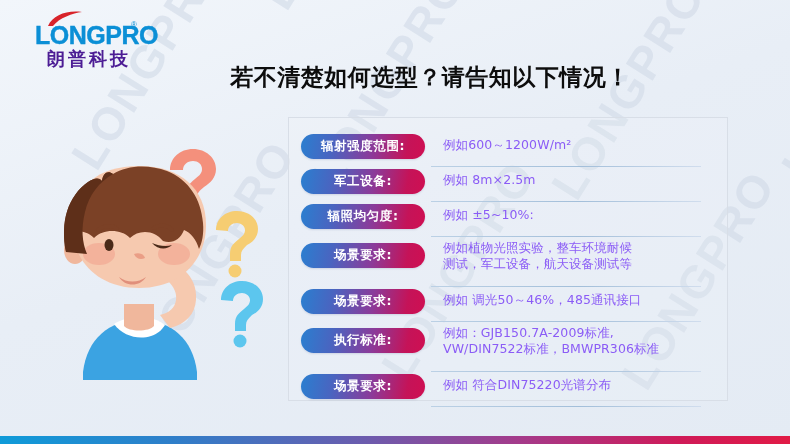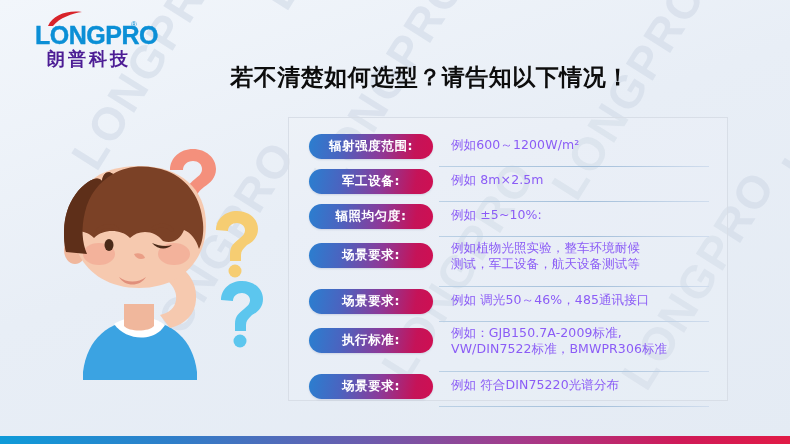--- a/index.html
+++ b/index.html
@@ -53,21 +53,21 @@
   }
 
   
   #panel {
     position:absolute; left:288px; top:117px;
     width:440px; height:284px;
     border:1px solid #d8dee7;
     background:rgba(255,255,255,0.10);
   }
 
-  #rows { position:absolute; left:8px; top:0; width:100%; padding:14px 0 0 0; }
+  #rows { position:absolute; left:0; top:0; width:100%; padding:14px 0 0 0; }
 
   .row { position:relative; display:flex; align-items:flex-start; padding:0 12px; }
   .row + .row { margin-top:0; }
 
   .pill {
     flex:0 0 auto;
     width:124px;
     min-height:24px;
     border-radius:13px;
     background:linear-gradient(100deg,#2a7fd0 0%,#4a64c0 26%,#8c3a99 58%,#c51358 85%,#cf0f52 100%);

